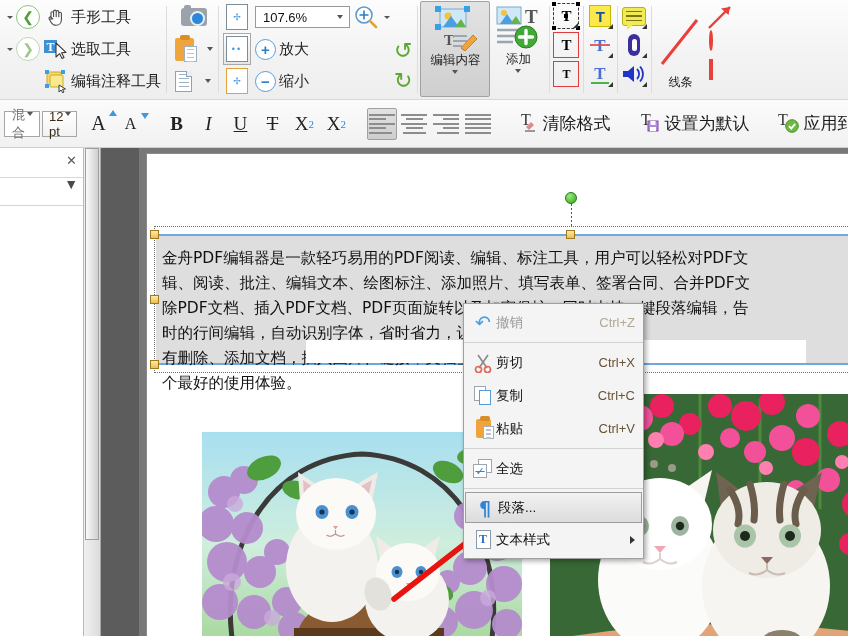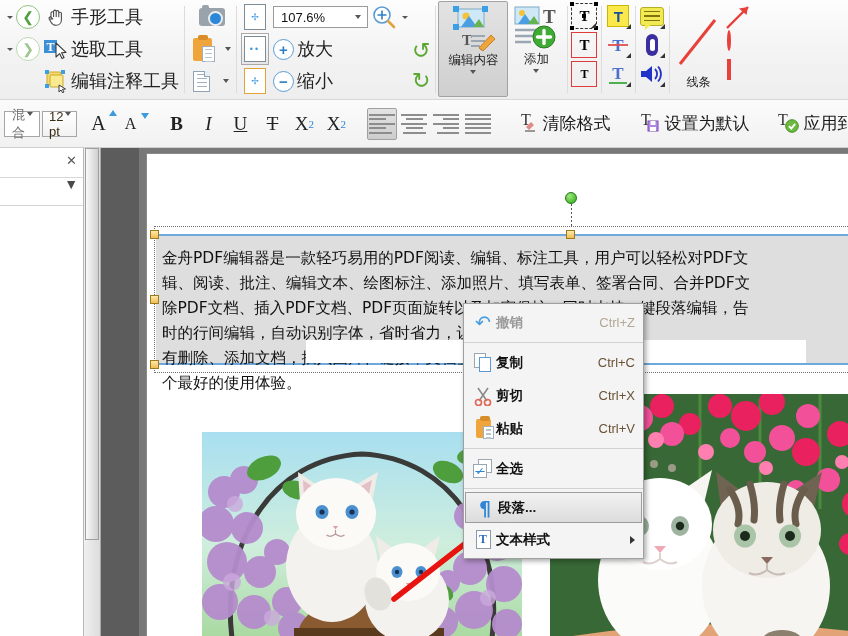--- a/index.html
+++ b/index.html
@@ -18,21 +18,21 @@
     border-bottom: 1px solid #d8d8d8;
     display: flex; align-items: stretch;
   }
   .rgroup { display: flex; align-items: stretch; padding: 1px 3px; position: relative; }
   .rgroup + .rgroup::before {
     content: ""; position: absolute; left: 0; top: 6px; bottom: 6px;
     width: 1px; background: #dcdcdc;
   }
   .rcol { display: flex; flex-direction: column; justify-content: flex-start; }
   .rrow { display: flex; align-items: center; height: 32px; gap: 3px; padding: 0 2px; }
-  .lbl { font-size: 18px; color: #222; white-space: nowrap; }
+  .lbl { font-size: 15px; color: #222; white-space: nowrap; }
 
   .caret { width: 0; height: 0; border-left: 3.5px solid transparent;
            border-right: 3.5px solid transparent; border-top: 4px solid #555; margin-left: 2px;}
   .caret.tiny { border-left-width:3px; border-right-width:3px; border-top-width:3.5px; }
 
   
   .navarrow { width:24px; height:24px; border-radius:50%; border:1.6px solid #8ec27f;
               display:flex; align-items:center; justify-content:center; color:#4f9e3a;
               font-size:14px; background:#fff; }
   .navarrow.dim { border-color:#bcd9b2; color:#9dc78f; }
@@ -215,21 +215,21 @@
 
   
   .ctxmenu {
     position:absolute; left:463px; top:303px; width:181px;
     background:#f4f4f4; border:1px solid #a0a0a0;
     box-shadow:2px 2px 5px rgba(0,0,0,.35);
     padding:2px 0; font-size:13.5px; color:#111;
   }
   .mi { display:flex; align-items:center; height:33px; padding:0 8px 0 6px; position:relative; }
   .mi .mico { width:26px; display:flex; align-items:center; justify-content:center; flex:none; }
-  .mi .mlabel { flex:1; white-space:nowrap;font-weight:bold; }
+  .mi .mlabel { flex:1; white-space:nowrap; }
   .mi .mkey { color:#6a5236; font-size:13px; font-family:"Liberation Sans",sans-serif; }
   .mi.disabled .mlabel { color:#9b9b9b; }
   .mi.disabled .mkey { color:#b3a794; }
   .mi.sel { background:linear-gradient(#f2f2f2,#dcdcdc); border:1px solid #9d9d9d;
             margin:0 1px; height:31px; }
   .msep { height:1px; background:#d2d2d2; margin:3px 0; }
   .submark { width:0;height:0;border-left:5px solid #333;
              border-top:4px solid transparent;border-bottom:4px solid transparent; }
 
   .undo-ico { font-size:19px; color:#4a9fe0; }
@@ -842,39 +842,39 @@
     <div class="mi disabled">
       <span class="mico undo-ico">↶</span>
       <span class="mlabel">撤销</span>
       <span class="mkey">Ctrl+Z</span>
     </div>
 
     <div class="msep"></div>
 
     <div class="mi">
       <span class="mico">
-        <span class="copy-ico">
-            <b></b>
-            <s></s>
-          </span>
-      </span>
-      <span class="mlabel">复制</span>
-      <span class="mkey">Ctrl+C</span>
-    </div>
-
-    <div class="mi">
-      <span class="mico">
         <svg width="20" height="20" viewBox="0 0 20 20">
           <path d="M5 2 L14 15 M15 2 L6 15" stroke="#8a8a8a" stroke-width="1.6" fill="none"></path>
           <circle cx="5.5" cy="16.5" r="3" fill="none" stroke="#e06a5a" stroke-width="1.7"></circle>
           <circle cx="14.5" cy="16.5" r="3" fill="none" stroke="#e06a5a" stroke-width="1.7"></circle>
         </svg>
       </span>
       <span class="mlabel">剪切</span>
       <span class="mkey">Ctrl+X</span>
+    </div>
+
+    <div class="mi">
+      <span class="mico">
+        <span class="copy-ico">
+            <b></b>
+            <s></s>
+          </span>
+      </span>
+      <span class="mlabel">复制</span>
+      <span class="mkey">Ctrl+C</span>
     </div>
 
     <div class="mi">
       <span class="mico">
         <span class="clip" style="width:15px;height:19px;">
             <span class="pg" style="width:11px;height:13px;">
               <i></i>
               <i></i>
               <i></i>
             </span>

